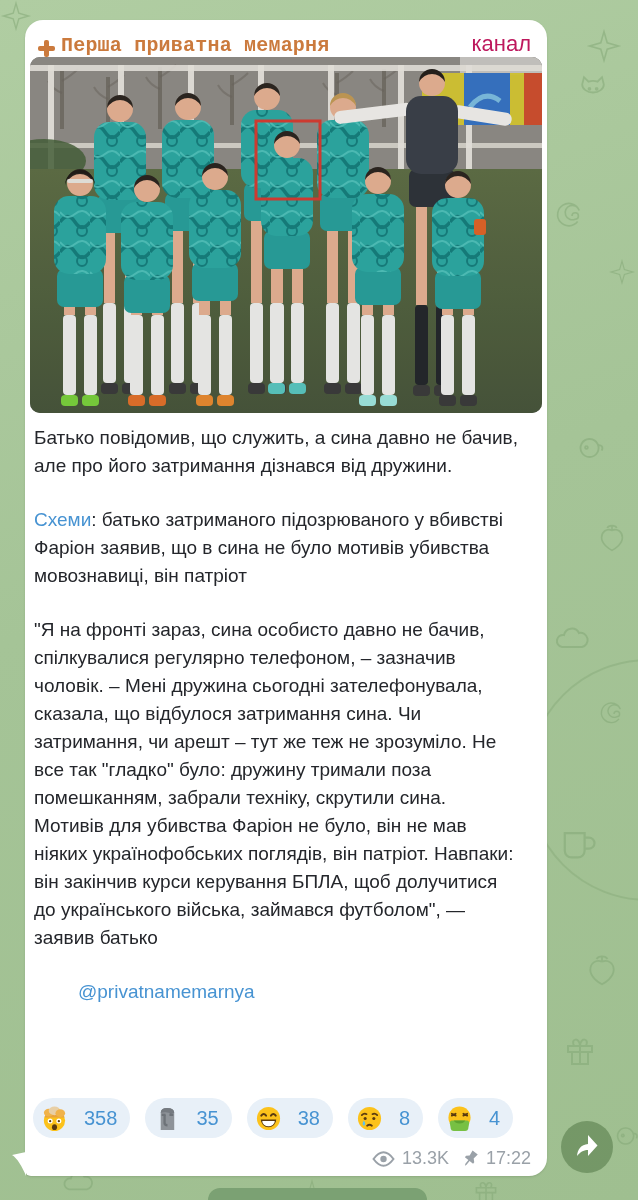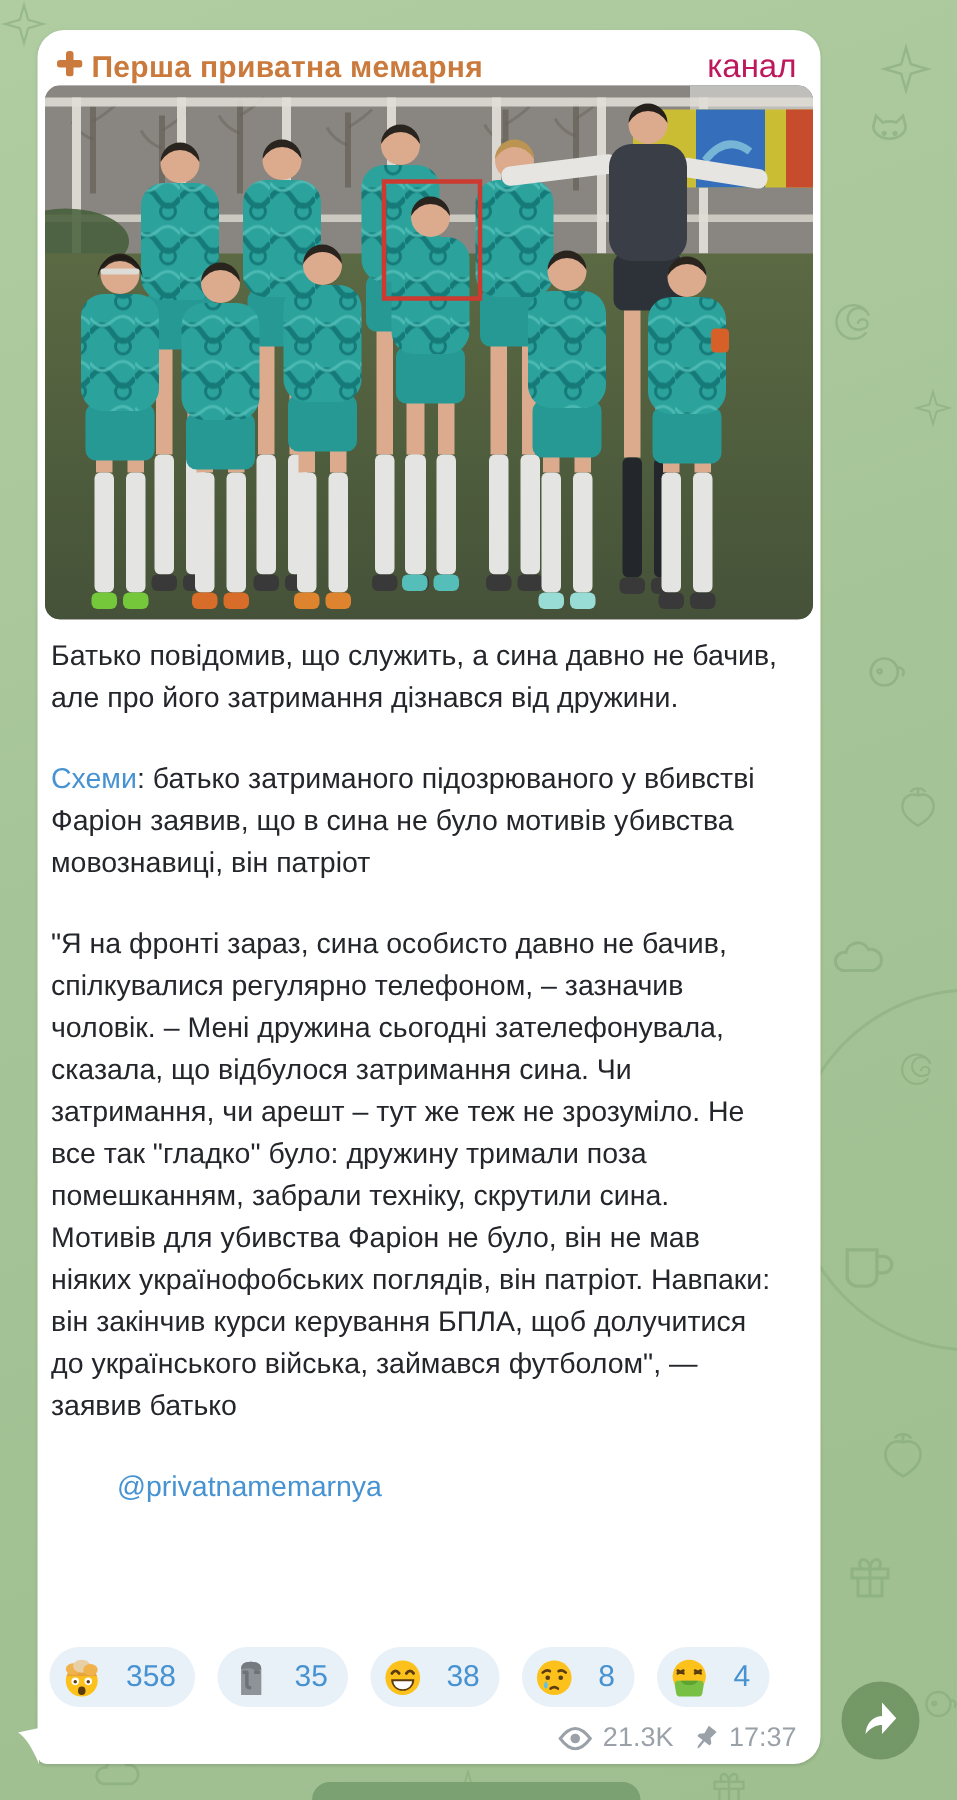--- a/index.html
+++ b/index.html
@@ -9,21 +9,21 @@
     background:linear-gradient(160deg,#b0cda2 0%,#a5c497 45%,#9fbf90 100%);
   }
   .doodles{position:absolute;inset:0;pointer-events:none;}
   .bubble{
     position:absolute;left:25px;top:20px;width:522px;height:1156px;
     background:#ffffff;border-radius:18px;border-bottom-left-radius:6px;
     box-shadow:0 1px 2px rgba(60,80,50,.18);
   }
   .tail{position:absolute;left:-13px;bottom:0;width:14px;height:24px;}
   .hdr{position:absolute;top:0;left:0;right:0;height:37px;display:flex;align-items:flex-end;padding:0 16px 0 13px;box-sizing:border-box;}
-  .hdr-left{display:flex;align-items:flex-start;gap:6px;cursor:pointer;}
+  .hdr-left{display:flex;align-items:flex-end;gap:6px;cursor:pointer;font-family:Liberation Mono, monospace;}
   .ch-title{font-size:20px;font-weight:bold;color:#cb7a3d;letter-spacing:.2px;}
   .spacer{flex:1;}
   .ch-badge{font-size:22px;color:#be185d;}
   .photo{
     position:absolute;top:37px;left:5px;width:512px;height:356px;
     border-radius:10px;overflow:hidden;cursor:pointer;background:#777;
   }
   .txt{
     position:absolute;top:404px;left:9px;width:485px;height:676px;overflow:hidden;
     font-size:19px;line-height:28px;color:#24262b;
@@ -342,29 +342,29 @@
       </svg>
       <span class="cnt">4</span>
     </div>
   </div>
 
   <div class="meta">
     <svg width="23" height="16" viewBox="0 0 23 16">
       <path d="M1.5 8 Q11.5 -5.5 21.5 8 Q11.5 21.5 1.5 8 Z" fill="none" stroke="#9aa1a8" stroke-width="2"></path>
       <circle cx="11.5" cy="8" r="3.2" fill="#9aa1a8"></circle>
     </svg>
-    <span>21.3K</span>
+    <span>13.3K</span>
     <span class="pinwrap">
       <svg width="17" height="18" viewBox="0 0 18 19">
         <g transform="rotate(38 9 9)">
           <path d="M5.5 1 h7 l-0.8 6 l2.8 2.6 v2 h-4.7 v5.2 l-0.8 1.8 l-0.8 -1.8 v-5.2 H3.5 v-2 l2.8 -2.6 Z" fill="#9aa1a8"></path>
         </g>
       </svg>
     </span>
-    <span>17:37</span>
+    <span>17:22</span>
   </div>
 </div>
 
 <div class="next-msg"></div>
 
 <div class="share">
   <svg width="26" height="24" viewBox="0 0 26 24">
     <path d="M14 9 C7 9.5 3.5 14.5 3 21 c3.5 -4.5 7.5 -6 11 -6 v6 l9.5 -10.5 L14 0 Z" fill="#ffffff"></path>
   </svg>
 </div>

